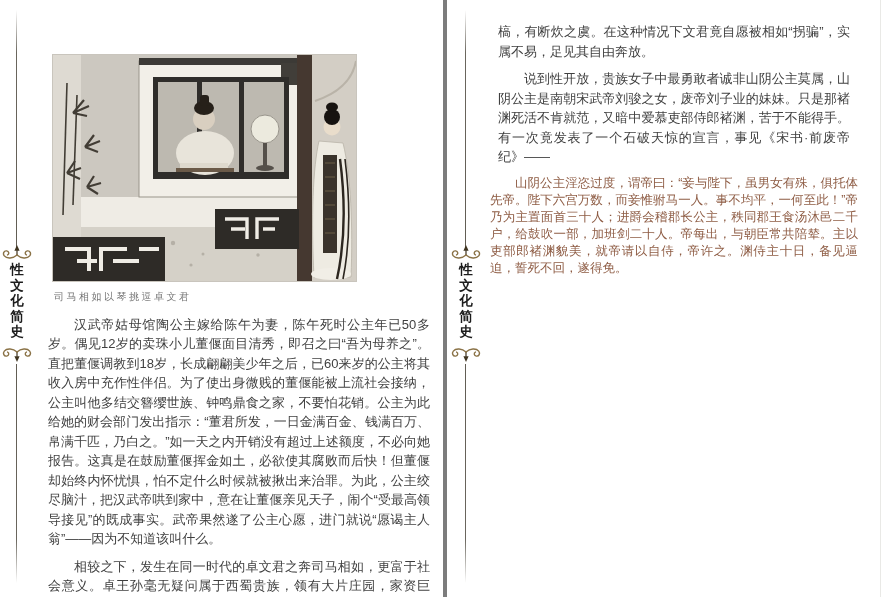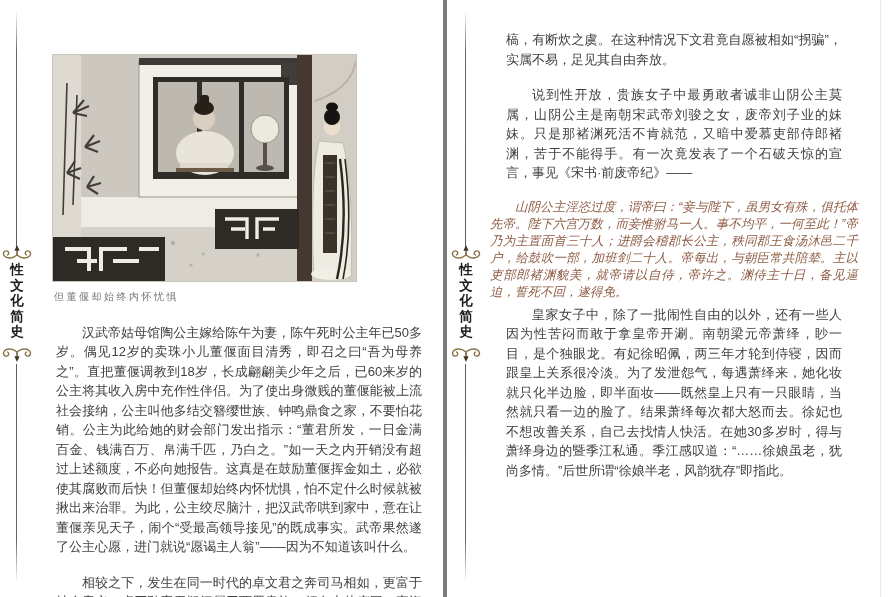--- a/index.html
+++ b/index.html
@@ -24,24 +24,24 @@
   .flourish{position:absolute;left:0;width:34px;height:20px;}
   .flourish.top{top:244px;}
   .flourish.bottom{top:343px;transform:rotate(180deg);}
   .vtitle{position:absolute;left:0;top:262px;width:34px;display:flex;flex-direction:column;align-items:center;}
   .vtitle span{display:block;height:15.6px;line-height:15.6px;font-size:13.5px;font-weight:bold;color:var(--title-text,#1c1c1c);}
 
   
   .content{position:absolute;color:var(--body-text,#3f3f3f);font-size:13px;line-height:19.5px;text-align:justify;}
   .page.left .content{left:40px;top:54px;width:398px;}
   .page.right .content{left:43px;top:14px;width:368px;}
-  .content p{margin:16px;}
+  .content p{margin:8px;}
   .content p + p{margin-top:2px;}
   .indent{text-indent:2em;}
-  .quote{color:var(--quote-text,#8e5c44);font-size:12.5px;line-height:17px;margin:5px 0 4px 0 !important;text-indent:2em;font-style:italic;}
+  .quote{color:var(--quote-text,#8e5c44);font-size:12.5px;line-height:17px;margin:5px 0 4px 0 !important;text-indent:2em;}
 
   
   .figure{margin:0 0 8px 12px;width:303px;}
   .figure svg{display:block;border:1px solid #c9c5bd;}
   .caption{margin-top:5px;font-size:10px;letter-spacing:2.5px;color:var(--caption-text,#757575);text-indent:2px;}
 </style>
 </head>
 <body>
 
 <div class="stage">
@@ -152,21 +152,21 @@
             <rect x="0" y="182" width="112" height="44" fill="#2e2b27"></rect>
             <g stroke="#efece5" stroke-width="4" fill="none">
               <path d="M12,194 h24 v22 M48,216 v-22 h26 M86,194 h20 M24,206 h20 M60,206 h26"></path>
             </g>
             <rect x="162" y="154" width="84" height="40" fill="#2e2b27"></rect>
             <g stroke="#efece5" stroke-width="3.4" fill="none">
               <path d="M172,164 h22 v20 M204,184 v-20 h22 M178,174 h14 M210,174 h12"></path>
             </g>
           </g>
         </svg>
-        <div class="caption">但董偃却始终内怀忧惧</div>
+        <div class="caption">司马相如以琴挑逗卓文君</div>
       </div>
       <p class="indent">汉武帝姑母馆陶公主嫁给陈午为妻，陈午死时公主年已50多岁。偶见12岁的卖珠小儿董偃面目清秀，即召之曰“吾为母养之”。直把董偃调教到18岁，长成翩翩美少年之后，已60来岁的公主将其收入房中充作性伴侣。为了使出身微贱的董偃能被上流社会接纳，公主叫他多结交簪缨世族、钟鸣鼎食之家，不要怕花销。公主为此给她的财会部门发出指示：“董君所发，一日金满百金、钱满百万、帛满千匹，乃白之。”如一天之内开销没有超过上述额度，不必向她报告。这真是在鼓励董偃挥金如土，必欲使其腐败而后快！但董偃却始终内怀忧惧，怕不定什么时候就被揪出来治罪。为此，公主绞尽脑汁，把汉武帝哄到家中，意在让董偃亲见天子，闹个“受最高领导接见”的既成事实。武帝果然遂了公主心愿，进门就说“愿谒主人翁”——因为不知道该叫什么。</p>
       <p class="indent">相较之下，发生在同一时代的卓文君之奔司马相如，更富于社会意义。卓王孙毫无疑问属于西蜀贵族，领有大片庄园，家资巨万。绯闻发生时，文君刚死了丈夫，年仅17岁。相如“以琴心挑之”，诱使文君与其私奔至成都。而相如家徒四壁，还身患“消渴疾”（即糖尿病），形容枯</p>
     </div>
   </div>
 
   <div class="divider"></div>
 
   <div class="page right">
 
@@ -191,18 +191,17 @@
         <path d="M17,11 C13,14.6 6.8,15 4.3,11.9 C2.5,9.6 4,6.4 6.7,6.9 C8.9,7.3 9.5,10 7.6,10.9" stroke="#8a7246" fill="none" stroke-width="1.4" stroke-linecap="round"></path>
         <path d="M17,11 C21,14.6 27.2,15 29.7,11.9 C31.5,9.6 30,6.4 27.3,6.9 C25.1,7.3 24.5,10 26.4,10.9" stroke="#8a7246" fill="none" stroke-width="1.4" stroke-linecap="round"></path>
       </svg>
       <div class="rule bottom"></div>
     </div>
 
     <div class="content">
       <p>槁，有断炊之虞。在这种情况下文君竟自愿被相如“拐骗”，实属不易，足见其自由奔放。</p>
       <p class="indent">说到性开放，贵族女子中最勇敢者诚非山阴公主莫属，山阴公主是南朝宋武帝刘骏之女，废帝刘子业的妹妹。只是那褚渊死活不肯就范，又暗中爱慕吏部侍郎褚渊，苦于不能得手。有一次竟发表了一个石破天惊的宣言，事见《宋书·前废帝纪》——</p>
       <p class="quote">山阴公主淫恣过度，谓帝曰：“妾与陛下，虽男女有殊，俱托体先帝。陛下六宫万数，而妾惟驸马一人。事不均平，一何至此！”帝乃为主置面首三十人；进爵会稽郡长公主，秩同郡王食汤沐邑二千户，给鼓吹一部，加班剑二十人。帝每出，与朝臣常共陪辇。主以吏部郎褚渊貌美，就帝请以自侍，帝许之。渊侍主十日，备见逼迫，誓死不回，遂得免。</p>
-      <p class="indent">皇家女子中，除了一批闹性自由的以外，还有一些人因为性苦闷而敢于拿皇帝开涮。南朝梁元帝萧绎，眇一目，是个独眼龙。有妃徐昭佩，两三年才轮到侍寝，因而跟皇上关系很冷淡。为了发泄怨气，每遇萧绎来，她化妆就只化半边脸，即半面妆——既然皇上只有一只眼睛，当然就只看一边的脸了。结果萧绎每次都大怒而去。徐妃也不想改善关系，自己去找情人快活。在她30多岁时，得与萧绎身边的暨季江私通。季江感叹道：“……徐娘虽老，犹尚多情。”后世所谓“徐娘半老，风韵犹存”即指此。</p>
     </div>
   </div>
 
   <div class="right-edge"></div>
 </div>
 
 </body></html>

